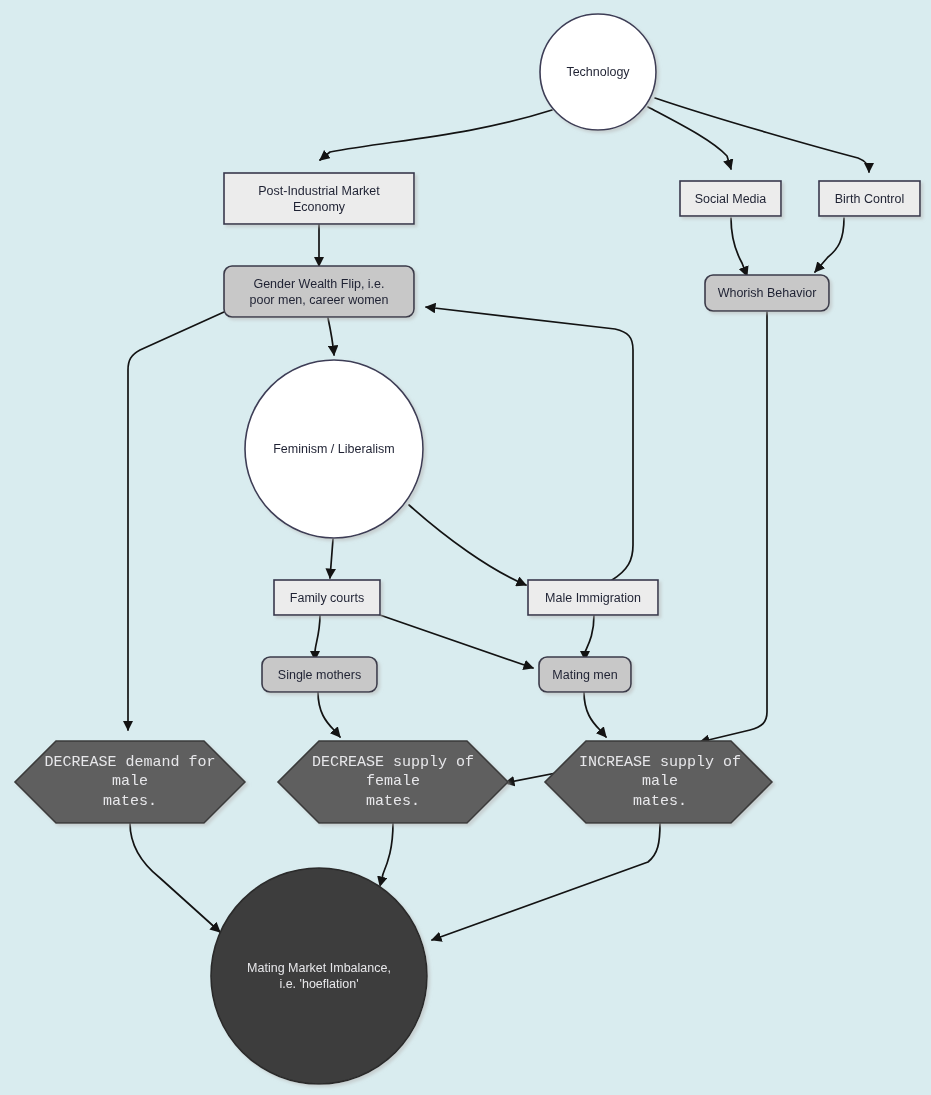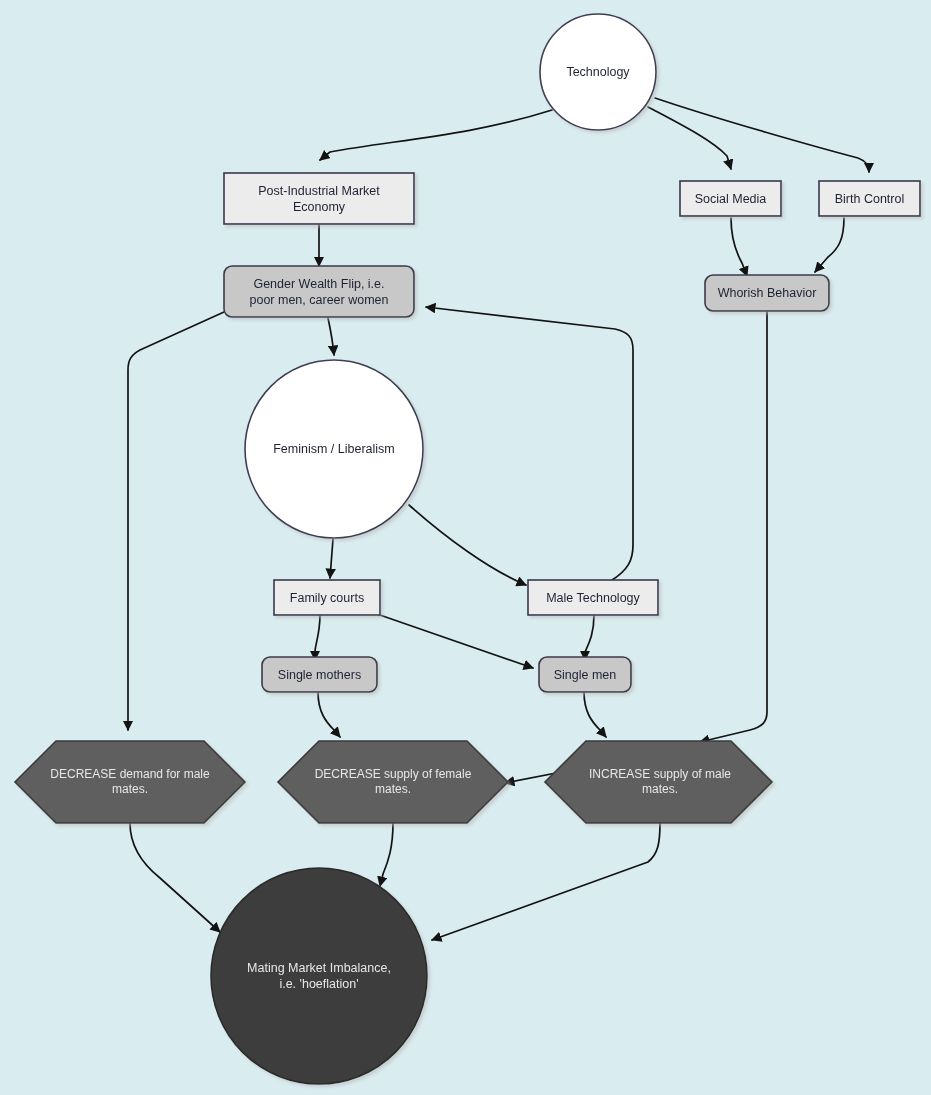--- a/index.html
+++ b/index.html
@@ -41,21 +41,21 @@
     display: flex;
     align-items: center;
     justify-content: center;
     text-align: center;
     line-height: 1.28;
     pointer-events: none;
     white-space: pre-line;
   }
   .lbl-dark  { color: #1f2233; font-size: 12.5px; }
   .lbl-light { color: #e7e7ea; font-size: 12.5px; text-align: center; }
-  .lbl-lightsm { color: #e7e7ea; font-size: 12px; }
+  .lbl-lightsm { color: #e7e7ea; font-size: 15px; font-family: Liberation Mono, monospace; }
 </style>
 </head>
 <body>
 
 <div id="canvas">
 
   <svg class="layer" viewBox="0 0 931 1095">
     <defs>
       <marker id="arrow" viewBox="0 0 10 10" refX="9" refY="5" markerWidth="6.2" markerHeight="6.2" orient="auto-start-reverse">
         <path d="M 0 0 L 10 5 L 0 10 z" fill="#131313"></path>
@@ -155,25 +155,25 @@
 
   <div class="node-label lbl-dark" style="left:705px;top:275px;width:124px;height:36px;">Whorish Behavior</div>
 
   <div class="node-label lbl-dark" style="left:224px;top:266px;width:190px;height:51px;">Gender Wealth Flip, i.e.
 poor men, career women</div>
 
   <div class="node-label lbl-dark" style="left:245px;top:427px;width:178px;height:44px;">Feminism / Liberalism</div>
 
   <div class="node-label lbl-dark" style="left:274px;top:580px;width:106px;height:35px;">Family courts</div>
 
-  <div class="node-label lbl-dark" style="left:528px;top:580px;width:130px;height:35px;">Male Technology</div>
+  <div class="node-label lbl-dark" style="left:528px;top:580px;width:130px;height:35px;">Male Immigration</div>
 
   <div class="node-label lbl-dark" style="left:262px;top:657px;width:115px;height:35px;">Single mothers</div>
 
-  <div class="node-label lbl-dark" style="left:539px;top:657px;width:92px;height:35px;">Single men</div>
+  <div class="node-label lbl-dark" style="left:539px;top:657px;width:92px;height:35px;">Mating men</div>
 
   <div class="node-label lbl-lightsm" style="left:30px;top:757px;width:200px;height:50px;">DECREASE demand for male
 mates.</div>
 
   <div class="node-label lbl-lightsm" style="left:293px;top:757px;width:200px;height:50px;">DECREASE supply of female
 mates.</div>
 
   <div class="node-label lbl-lightsm" style="left:560px;top:757px;width:200px;height:50px;">INCREASE supply of male
 mates.</div>
 

